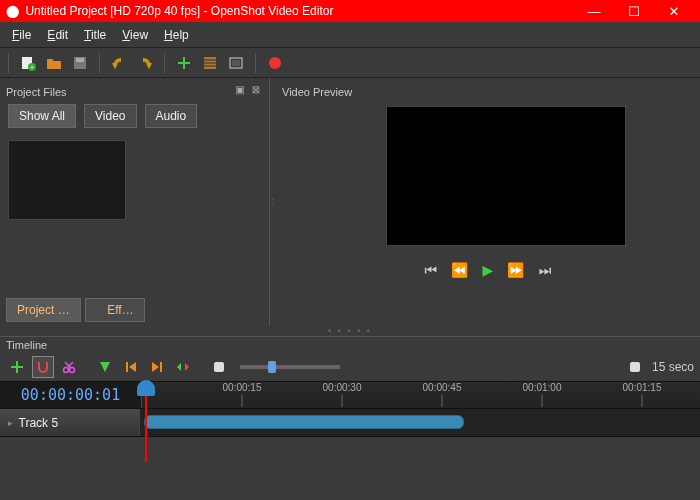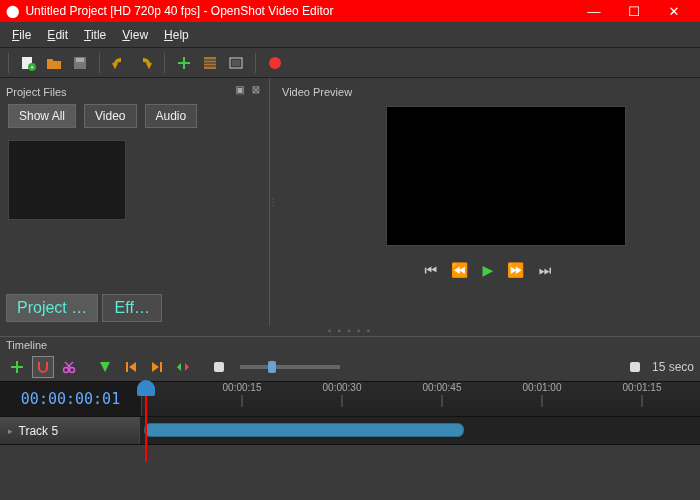--- a/index.html
+++ b/index.html
@@ -16,38 +16,38 @@
 .panes{display:flex;height:248px}
 .left{width:270px;border-right:1px solid #555;display:flex;flex-direction:column}
 .panehdr{display:flex;align-items:flex-end;height:20px;padding:0 6px;color:#ccc;font-size:11px}
 .panehdr .sp{flex:1}
 .panehdr .ic{width:14px;height:14px;margin-left:2px;font-size:10px;color:#aaa;text-align:center}
 .filtertabs{display:flex;gap:8px;padding:6px 8px}
 .ftab{background:#4a4a4a;border:1px solid #666;padding:4px 10px;font-size:12px;color:#eee}
 .ftab.active{background:#5a5a5a}
 .thumb{width:118px;height:80px;background:#1a1a1a;margin:6px 8px;border:1px solid #444}
 .bottomtabs{margin-top:auto;display:flex;gap:4px;padding:4px 6px}
-.btab{background:#4a4a4a;border:1px solid #666;padding:4px 10px;font-size:16px;color:#5eead4;min-width:60px;text-align:center}
+.btab{background:#4a4a4a;border:1px solid #666;padding:4px 10px;font-size:12px;color:#fdba74;min-width:60px;text-align:right}
 .btab.active{background:#5a5a5a}
 .right{flex:1;display:flex;flex-direction:column}
 .vprev{width:240px;height:140px;background:#000;margin:8px 0 0 110px;border:1px solid #444}
 .pcontrols{display:flex;justify-content:center;gap:14px;margin-top:16px;color:#ccc}
 .pcontrols .pc{font-size:14px}
 .pcontrols .play{color:#4c4}
 .divdots{text-align:center;color:#666;font-size:9px;letter-spacing:2px;height:10px}
 .tlsection{border-top:1px solid #555}
 .tlhdr{padding:2px 6px;color:#ccc;font-size:11px}
 .tltb{display:flex;align-items:center;height:28px;padding:0 6px;gap:4px}
 .tltb .sp{flex:1}
 .tltb .tbb{width:22px;height:22px;display:flex;align-items:center;justify-content:center;border:1px solid transparent}
 .tltb .tbb.sel{border:1px solid #888;background:#4a4a4a}
 .slider{width:100px;height:4px;background:#666;position:relative;margin:0 6px}
 .slider .knob{position:absolute;left:28px;top:-4px;width:8px;height:12px;background:#6aa0d8;border-radius:2px}
 .zoomlbl{color:#ccc;font-size:12px;margin-left:2px}
-.ruler{height:36px;background:linear-gradient(#2a2a2a,#222);display:flex;position:relative;border-top:1px solid #111;border-bottom:1px solid #111}
+.ruler{height:28px;background:linear-gradient(#2a2a2a,#222);display:flex;position:relative;border-top:1px solid #111;border-bottom:1px solid #111}
 .tcbox{width:142px;height:100%;display:flex;align-items:center;justify-content:center;color:#6af;font-size:15px;font-family:monospace;background:#1a1a1a;border-right:1px solid #444}
 .ticks{flex:1;position:relative}
 .tick{position:absolute;top:0;color:#aaa;font-size:10px;text-align:center;transform:translateX(-50%)}
 .tick::after{content:"";display:block;width:1px;height:12px;background:#666;margin:2px auto 0}
 .playhead{position:absolute;left:3px;top:0;width:2px;height:80px;background:#f00;z-index:5}
 .playhead::before{content:"";position:absolute;left:-8px;top:-2px;width:18px;height:16px;background:#38c;border-radius:9px 9px 2px 2px}
 .track{height:28px;display:flex;background:#2a2a2a;border-bottom:1px solid #111}
 .trkhdr{width:140px;background:linear-gradient(#4a4a4a,#333);border-right:1px solid #444;display:flex;align-items:center;padding:0 8px;color:#eee;font-size:12px;position:relative}
 .trkhdr::before{content:"▸";color:#888;margin-right:6px;font-size:9px}
 .trkbody{flex:1;position:relative;background:#222}

